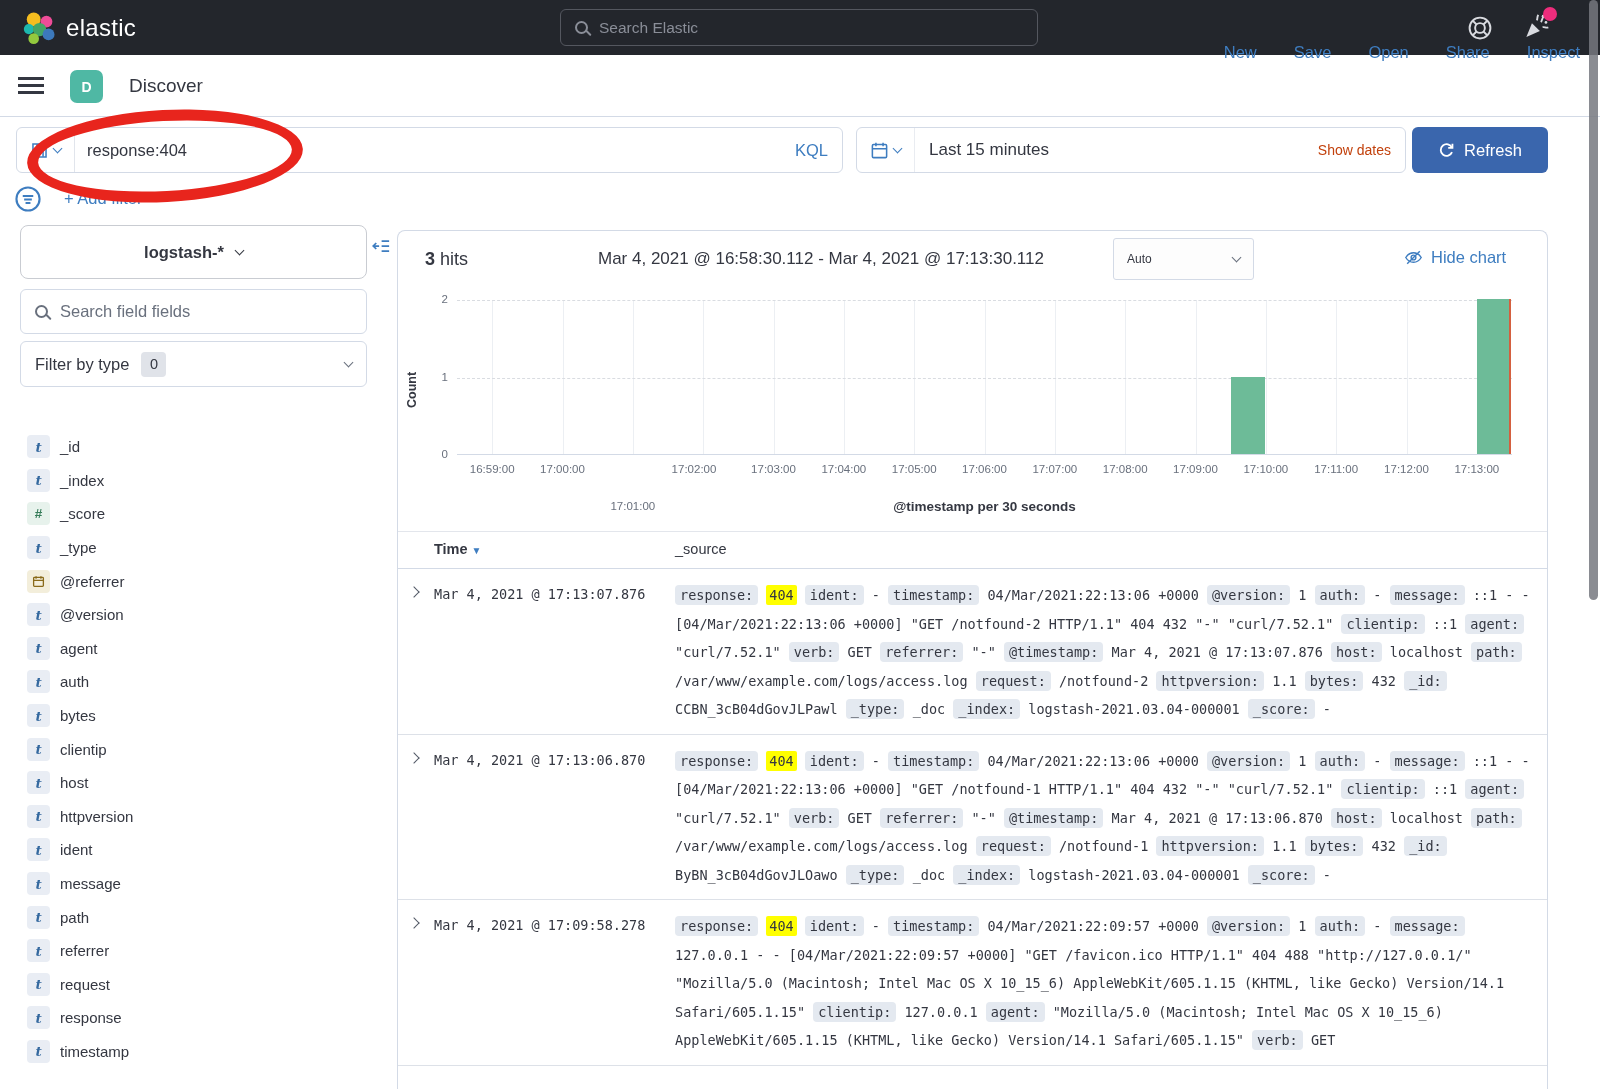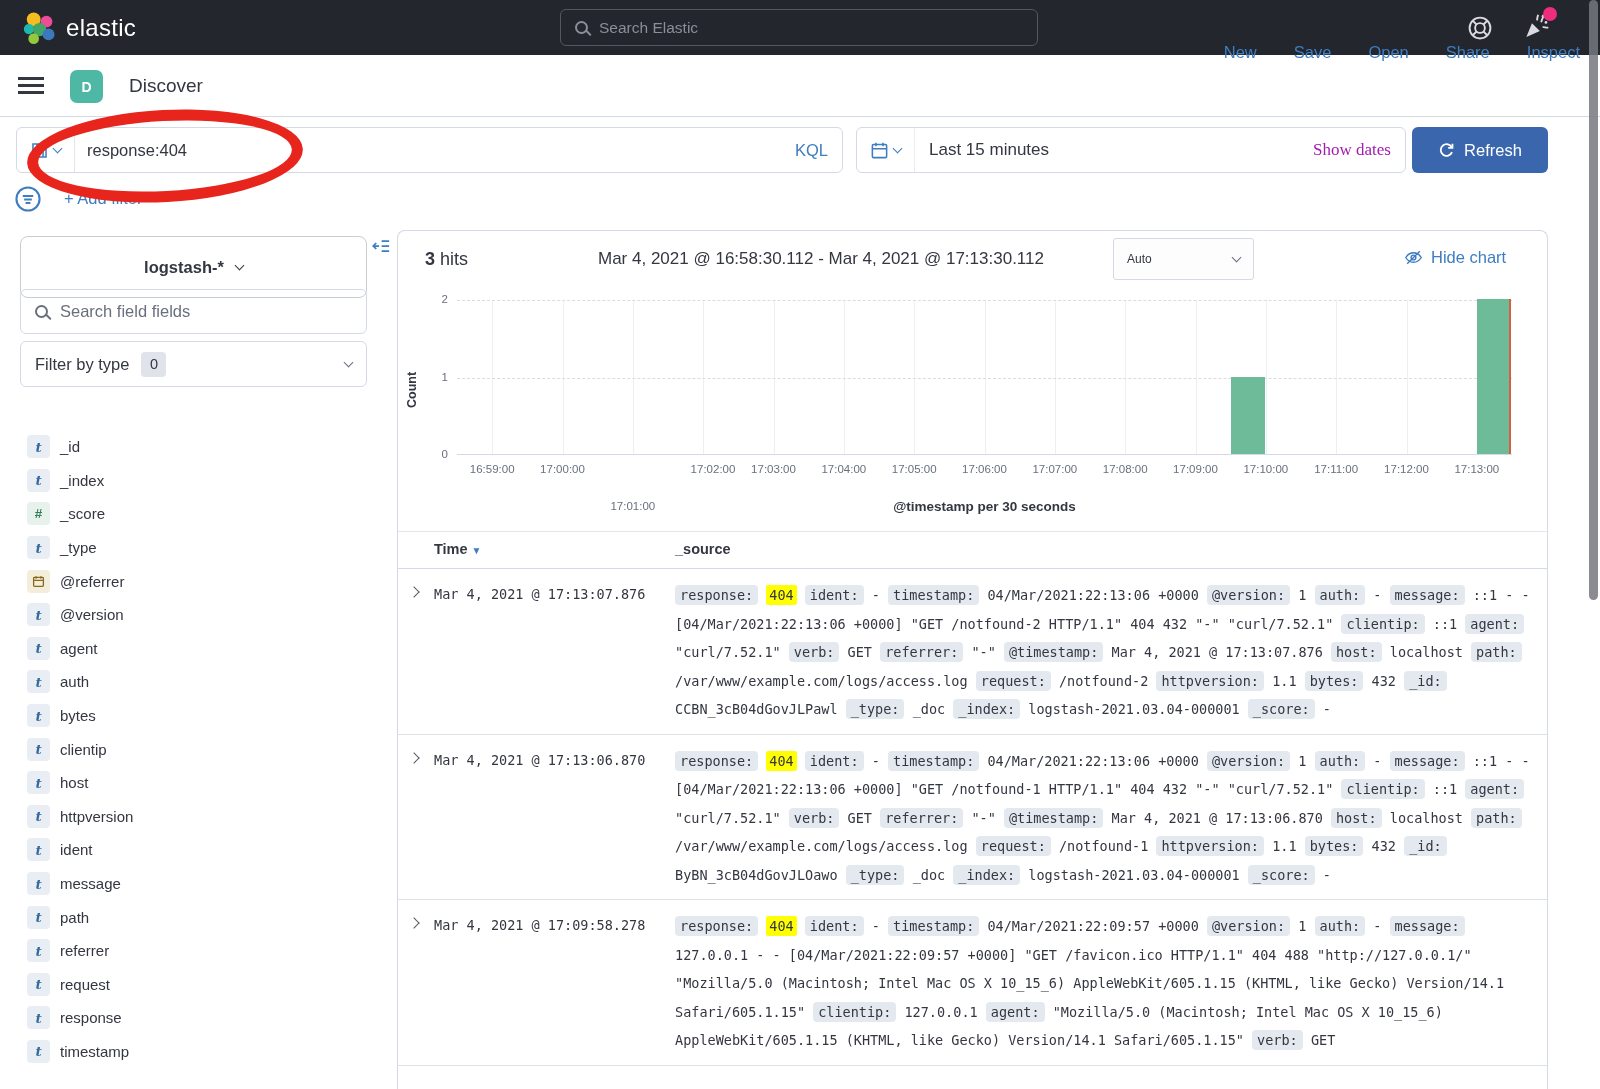--- a/index.html
+++ b/index.html
@@ -43,37 +43,37 @@
             align-items:center; justify-content:center; gap:5px; color:#3e7dc0; }
   .query-text { flex:1; padding-left:12px; font-size:16.5px; color:#343741; }
   .kql { padding-right:14px; color:#3e7dc0; font-size:16.5px; }
 
   .datebar { position:absolute; left:856px; top:127px; width:550px; height:46px;
             border:1px solid #d3dae6; border-radius:6px; background:#fff;
             display:flex; align-items:center; }
   .cal-seg { width:58px; height:100%; display:flex; align-items:center; justify-content:center;
             gap:5px; color:#3e7dc0; border-right:1px solid #e9ecf1; }
   .time-range { flex:1; padding-left:14px; font-size:17px; }
-  .show-dates { padding-right:14px; color:#a21caf; font-size:17px;font-family:Liberation Serif, serif; }
+  .show-dates { padding-right:14px; color:#c2410c; font-size:14px; }
 
   .refresh-btn { position:absolute; left:1412px; top:127px; width:136px; height:46px;
             background:#3a66ad; border:none; border-radius:6px; color:#fff; font-size:16.5px;
             display:flex; align-items:center; justify-content:center; gap:9px; cursor:pointer;
             font-family:"Liberation Sans",sans-serif; }
 
   .filter-icon { position:absolute; left:14px; top:185px; color:#3e7dc0; }
   .add-filter { position:absolute; left:64px; top:189px; font-size:16.5px; color:#3e7dc0; cursor:pointer; }
 
   
   .annotation { position:absolute; left:27px; top:110px; width:276px; height:92px;
             border:11px solid #e8251d; border-radius:50%; transform:rotate(-3deg);
             pointer-events:none; z-index:50; }
 
   
-  .index-btn { position:absolute; left:20px; top:236px; width:347px; height:62px;
+  .index-btn { position:absolute; left:20px; top:225px; width:347px; height:54px;
             border:1px solid #c9ccd2; border-radius:8px; background:#fff; display:flex;
             align-items:center; justify-content:center; gap:12px; font-weight:700; font-size:16.5px; }
   .collapse-btn { position:absolute; left:371px; top:236px; color:#3e7dc0; }
   .field-search { position:absolute; left:20px; top:289px; width:347px; height:45px;
             border:1px solid #d3dae6; border-radius:6px; display:flex; align-items:center;
             color:#69707d; font-size:16.5px; gap:12px; padding-left:14px; }
   .type-filter { position:absolute; left:20px; top:341px; width:347px; height:46px;
             border:1px solid #d3dae6; border-radius:6px; display:flex; align-items:center;
             font-size:16.5px; padding:0 14px; gap:12px; }
   .count-badge { background:#e0e3e9; border-radius:4px; min-width:25px; height:25px;
@@ -117,21 +117,21 @@
   #xticks { position:absolute; left:457px; top:463px; width:1055px; height:16px; }
   .xlab { position:absolute; width:74px; text-align:center; font-size:11.5px; color:#69707d; }
   .axis-title { position:absolute; left:457px; top:499px; width:1055px; text-align:center;
             font-size:13.5px; font-weight:700; }
 
   
   .thead { position:absolute; left:398px; top:531px; width:1149px; height:38px;
             border-top:1px solid #e3e6ec; border-bottom:1px solid #d3dae6; background:#fff; }
   .th-time { position:absolute; left:36px; top:9px; font-size:14.5px; font-weight:700; }
   .sort-arrow { color:#3e7dc0; font-size:10px; margin-left:4px; }
-  .th-source { position:absolute; left:277px; top:9px; font-size:14.5px; font-weight:700; }
+  .th-source { position:absolute; left:277px; top:9px; font-size:14.5px; font-weight:400; }
   .rows { position:absolute; left:398px; top:569px; width:1149px; height:520px; overflow:hidden; }
   .doc-row { position:relative; border-bottom:1px solid #dde1e8; padding:12px 0 10px 0; min-height:60px; }
   .expand { position:absolute; left:12px; top:19px; width:8px; height:8px;
             border-right:1.7px solid #535966; border-bottom:1.7px solid #535966;
             transform:rotate(-45deg); cursor:pointer; }
   .doc-time { position:absolute; left:36px; top:17px; font-family:"DejaVu Sans Mono",monospace;
             font-size:13.5px; white-space:nowrap; }
   .doc-source { margin-left:277px; width:868px; font-family:"DejaVu Sans Mono",monospace;
             font-size:13.5px; line-height:28.5px; }
   .fpill { background:#e4e9f0; border-radius:4px; padding:2px 5px; }
@@ -393,21 +393,21 @@
       <div class="vline" style="left: 1019.83px;"></div>
       <div class="hgrid" style="top: 77.5px;"></div>
       <div class="hgrid" style="top: 0px;"></div>
       <div class="bar" style="left: 773.667px; width: 34.1667px; height: 77.5px; background: rgb(109, 187, 152);"></div>
       <div class="bar" style="left: 1019.83px; width: 34.1667px; height: 155px; background: rgb(109, 187, 152); border-right: 2px solid rgb(212, 96, 63);"></div>
     </div>
   <div id="xticks">
       <div class="xlab" style="left: -1.83333px;">16:59:00</div>
       <div class="xlab" style="left: 68.5px;">17:00:00</div>
       <div class="xlab" style="left: 138.833px; margin-top: 37px;">17:01:00</div>
-      <div class="xlab" style="left: 219px; text-align: center;">17:02:00</div>
+      <div class="xlab" style="left: 200px; text-align: center;">17:02:00</div>
       <div class="xlab" style="left: 279.5px;">17:03:00</div>
       <div class="xlab" style="left: 349.833px;">17:04:00</div>
       <div class="xlab" style="left: 420.167px;">17:05:00</div>
       <div class="xlab" style="left: 490.5px;">17:06:00</div>
       <div class="xlab" style="left: 560.833px;">17:07:00</div>
       <div class="xlab" style="left: 631.167px;">17:08:00</div>
       <div class="xlab" style="left: 701.5px;">17:09:00</div>
       <div class="xlab" style="left: 771.833px;">17:10:00</div>
       <div class="xlab" style="left: 842.167px;">17:11:00</div>
       <div class="xlab" style="left: 912.5px;">17:12:00</div>

